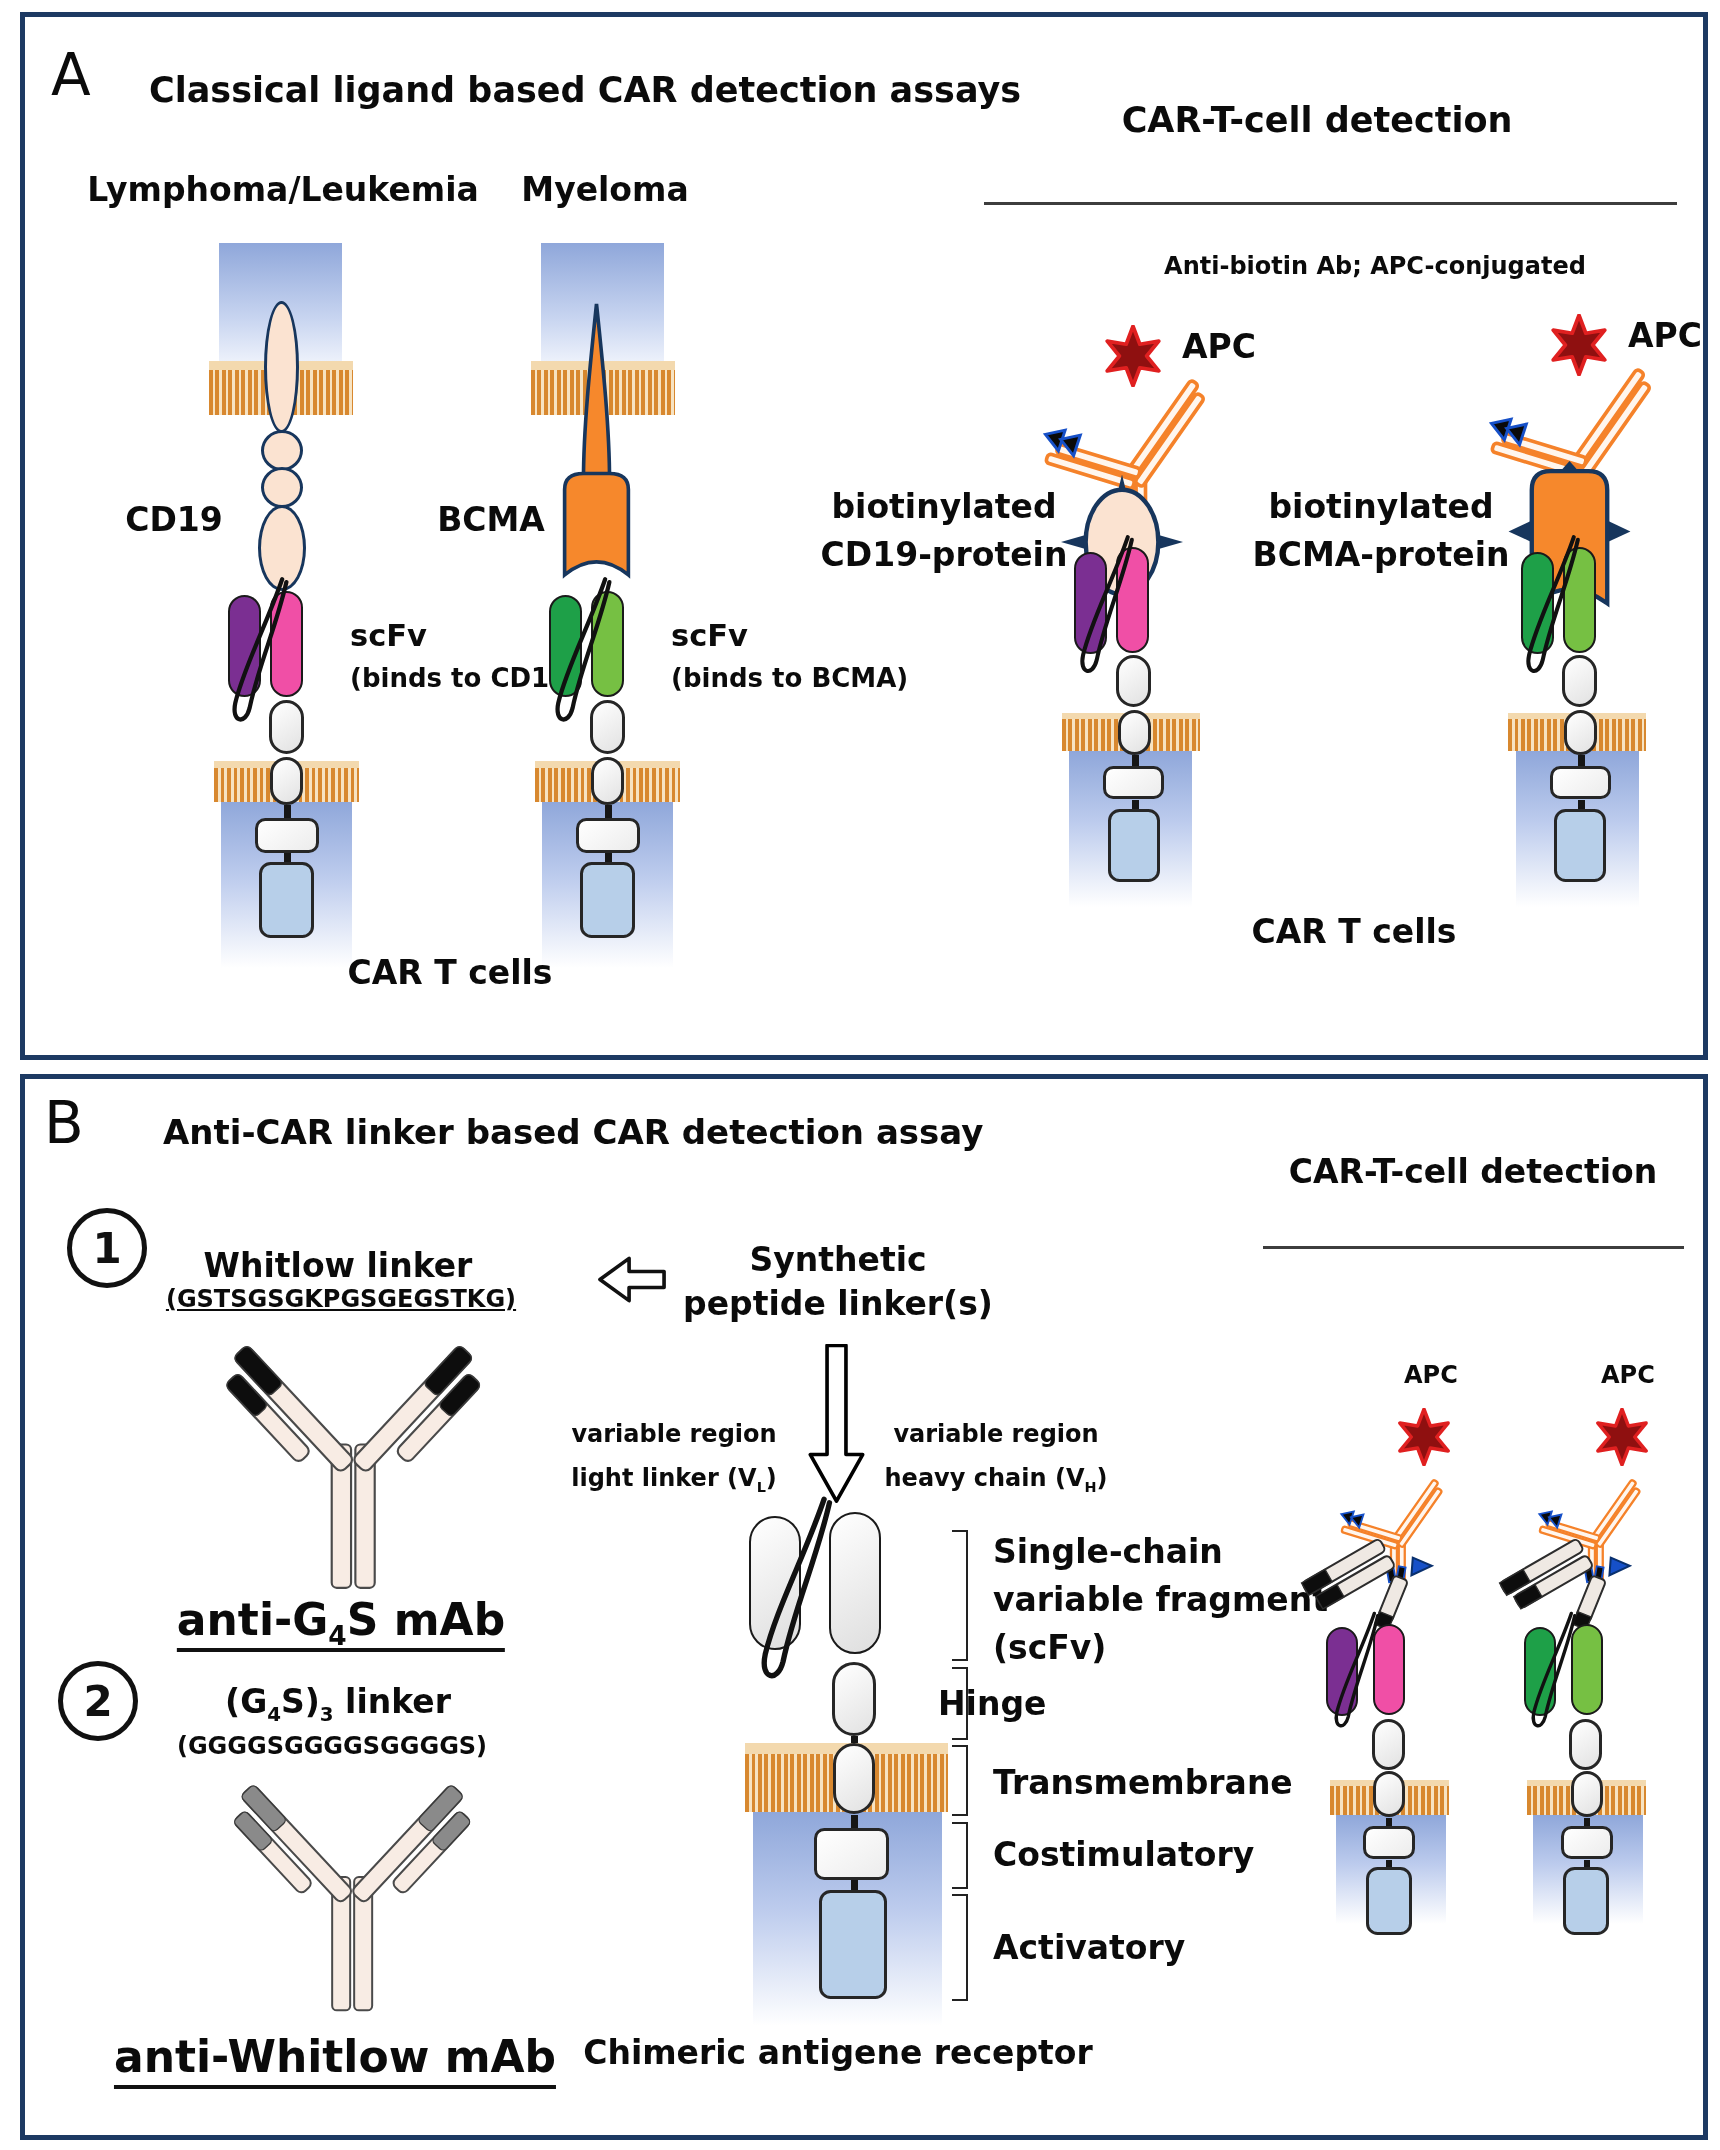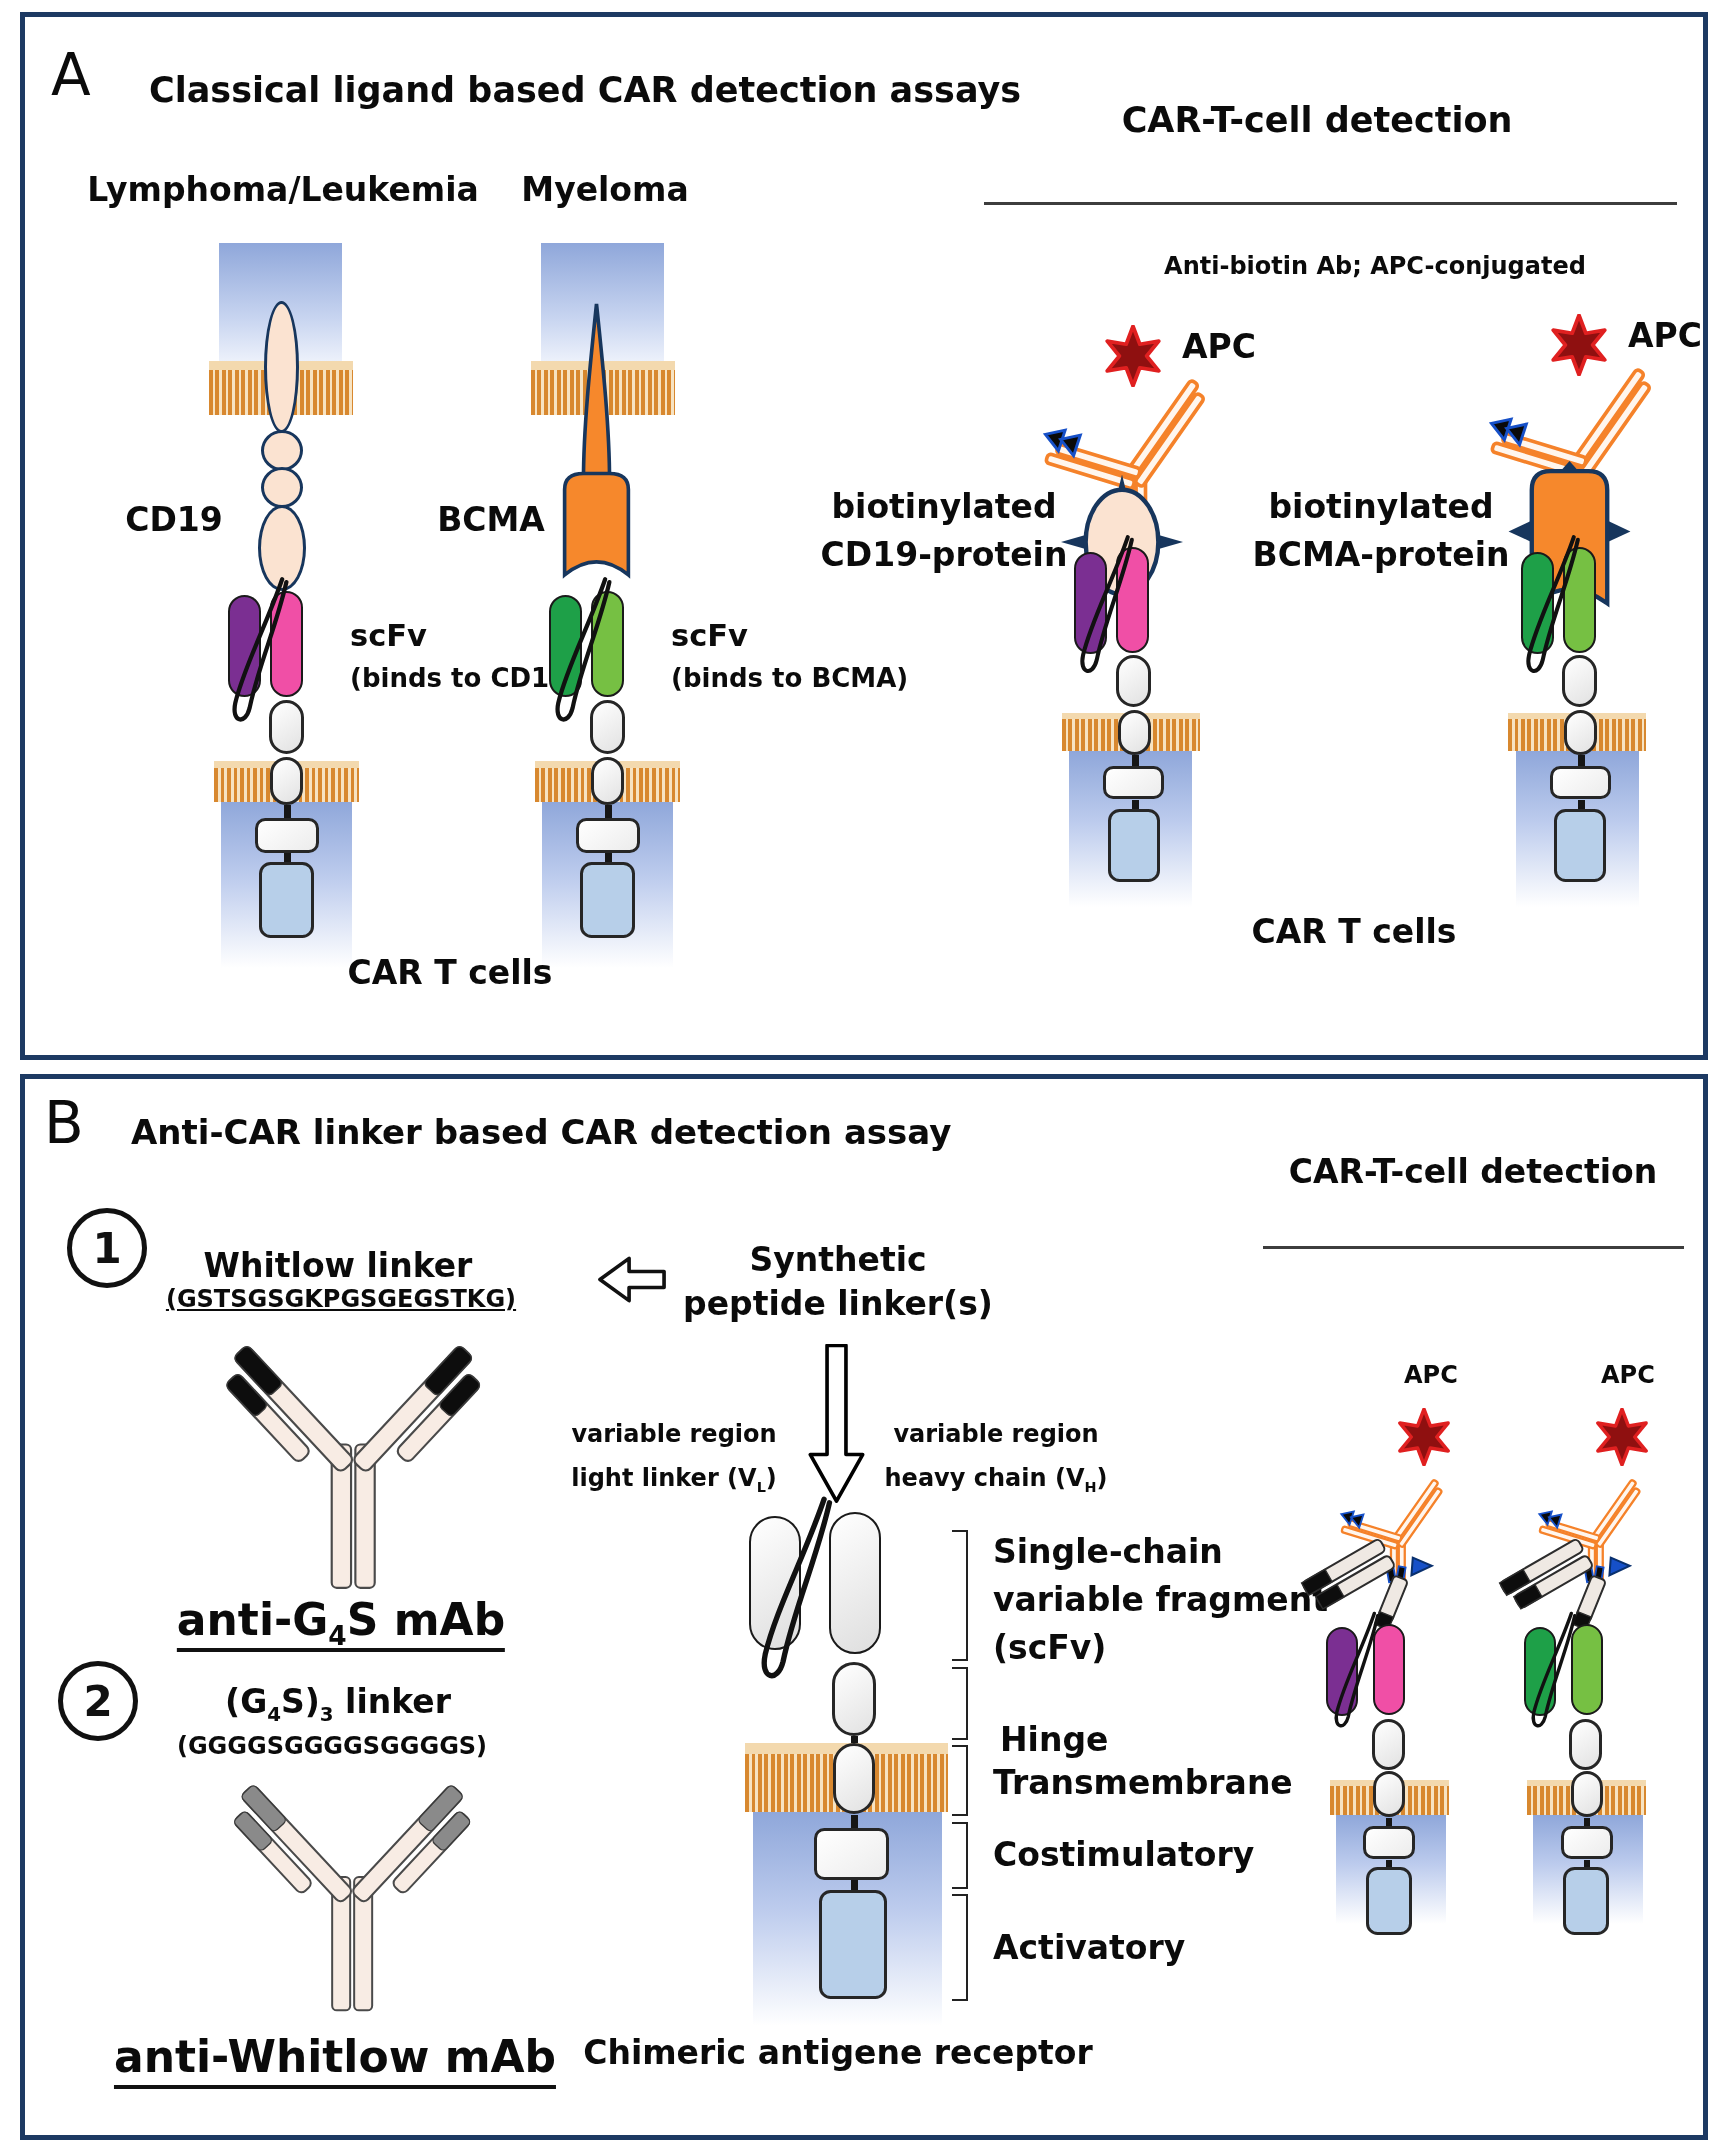--- a/index.html
+++ b/index.html
@@ -3,21 +3,21 @@
 <meta charset="utf-8">
 <style>
   html,body{margin:0;padding:0;background:#fff;}
   #page{position:relative;width:1720px;height:2151px;background:#fff;
         font-family:"DejaVu Sans","Liberation Sans",sans-serif;overflow:hidden;}
   .abs{position:absolute;}
   .panel{position:absolute;border:5.1px solid var(--frame_navy);background:#fff;}
   .t{position:absolute;font-weight:bold;color:var(--text);white-space:nowrap;line-height:1.15;}
   .cx{transform:translateX(-50%);}
   .f80{font-size:58px;font-weight:400;}
-  .f52{font-size:44px;} .f48{font-size:35px;} .f47{font-size:34px;} .f46{font-size:33px;}
+  .f52{font-size:44px;} .f48{font-size:35px;} .f47{font-size:34px;margin-left:32px;} .f46{font-size:33px;}
   .f44{font-size:24px;} .f42{font-size:30.5px;} .f36{font-size:26px;}
   sub{font-size:60%;line-height:0;}
   .u{border-bottom:4.4px solid #111;padding-bottom:2.9px;}
   .circ{border:5.1px solid #111;border-radius:50%;display:flex;align-items:center;justify-content:center;
         font-weight:bold;font-size:42px;color:#111;background:#fff;}
   .pill{position:absolute;border:3.6px solid #262626;border-radius:44px;
         background:linear-gradient(145deg,#ffffff,#e2e2e2);box-sizing:border-box;}
   .vp{position:absolute;border:2.9px solid #1a1a1a;border-radius:29px;box-sizing:border-box;}
   .purple{background:var(--purple);} .pink{background:var(--pink);}
   .gdark{background:var(--green_dark);} .glight{background:var(--green_light);}
@@ -308,21 +308,21 @@
   <div class="act" style="left:819px;top:1890px;width:68px;height:109px;"></div>
 
   <div class="brk" style="left:952px;top:1530px;width:16px;height:131px;"></div>
   <div class="brk" style="left:952px;top:1667px;width:16px;height:73px;"></div>
   <div class="brk" style="left:952px;top:1745px;width:16px;height:71px;"></div>
   <div class="brk" style="left:952px;top:1822px;width:16px;height:67px;"></div>
   <div class="brk" style="left:952px;top:1894px;width:16px;height:107px;"></div>
   <div class="t f46" style="left:993px;top:1533px;">Single-chain</div>
   <div class="t f46" style="left:993px;top:1581px;">variable fragment</div>
   <div class="t f46" style="left:993px;top:1629px;">(scFv)</div>
-  <div class="t f46" style="left:1000px;top:1685px;margin-top:36px;">Hinge</div>
+  <div class="t f46" style="left:938px;top:1685px;">Hinge</div>
   <div class="t f46" style="left:993px;top:1764px;">Transmembrane</div>
   <div class="t f46" style="left:993px;top:1836px;">Costimulatory</div>
   <div class="t f46" style="left:993px;top:1929px;">Activatory</div>
 
   <div class="t f46 cx" style="left:838px;top:2034px;">Chimeric antigene receptor</div>
 
   <svg class="abs" style="left:1395px;top:1408px;width:58px;height:58px;" viewBox="0 0 100 100">
       <use href="#s-apc"></use>
     </svg>
   <div class="t f44" style="left:1404px;top:1362px;">APC</div>

